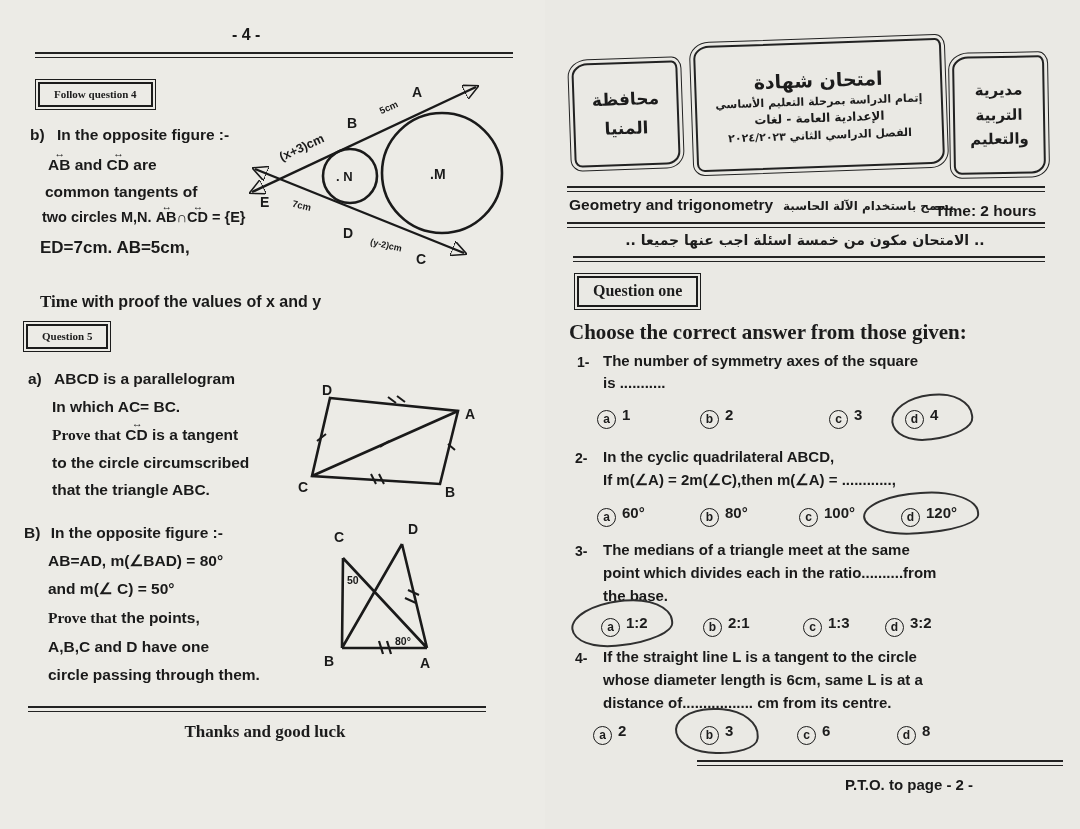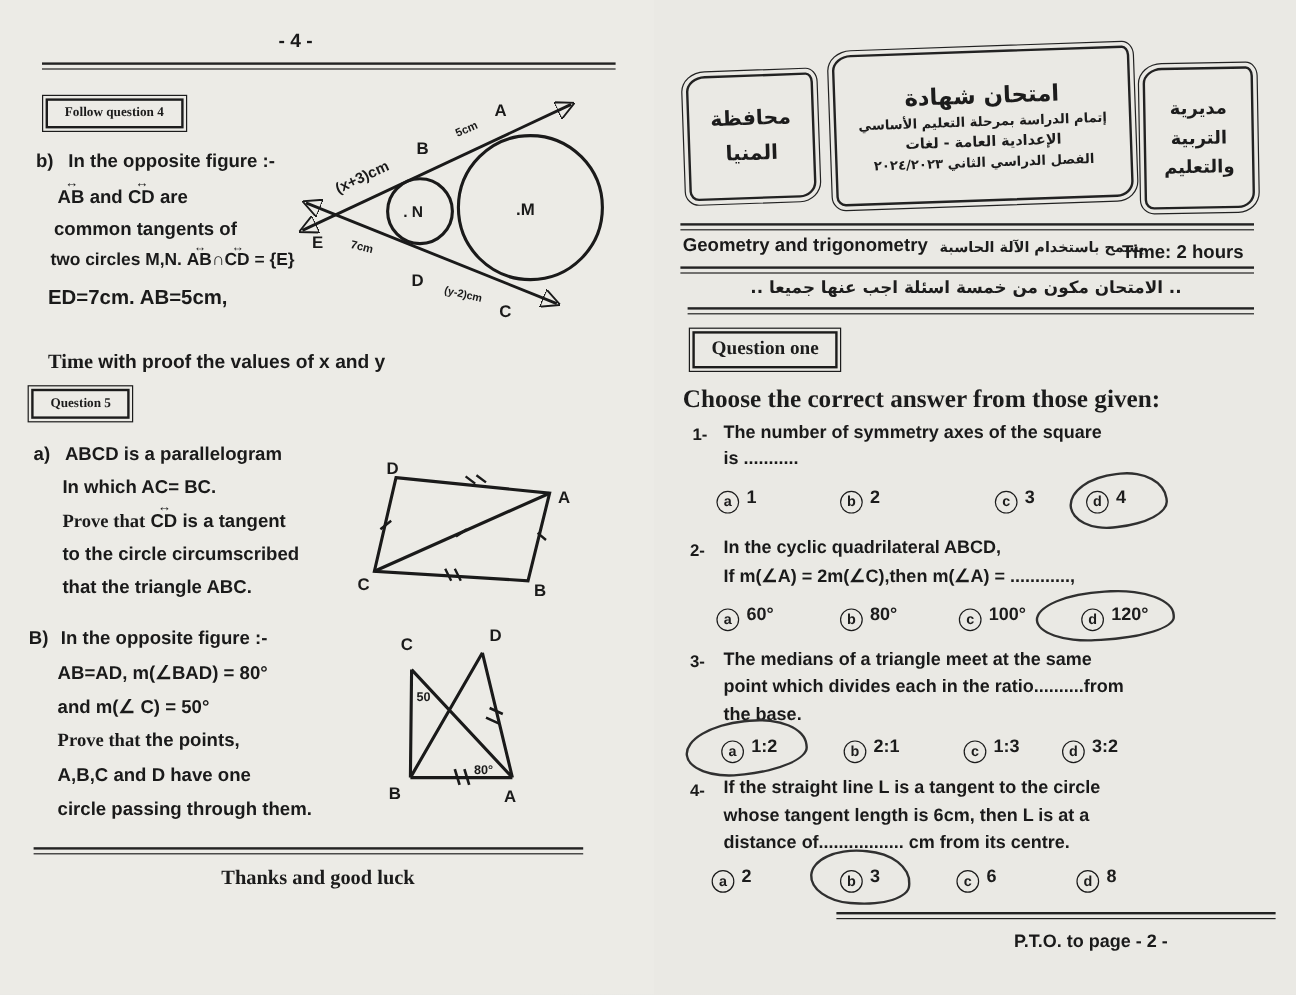--- a/index.html
+++ b/index.html
@@ -198,21 +198,21 @@
     <div class="abs txt" style="left:58px;top:541px;font-size:15px;">The medians of a triangle meet at the same</div>
     <div class="abs txt" style="left:58px;top:587px;font-size:15px;">the base.</div>
     <span class="abs opt" style="left:56px;top:614px;"><span class="optletter">a</span><span>1:2</span></span>
     <span class="abs opt" style="left:158px;top:614px;"><span class="optletter">b</span><span>2:1</span></span>
     <span class="abs opt" style="left:258px;top:614px;"><span class="optletter">c</span><span>1:3</span></span>
     <span class="abs opt" style="left:340px;top:614px;"><span class="optletter">d</span><span>3:2</span></span>
     <div class="abs scribble" style="left:26px;top:600px;width:98px;height:42px;transform:rotate(-6deg);"></div>
 
     <div class="abs txt" style="left:30px;top:650px;font-size:14px;">4-</div>
     <div class="abs txt" style="left:58px;top:648px;font-size:15px;">If the straight line L is a tangent to the circle</div>
-    <div class="abs txt" style="left:58px;top:671px;font-size:15px;">whose tangent length is 6cm, then L is at a</div>
+    <div class="abs txt" style="left:58px;top:671px;font-size:15px;">whose diameter length is 6cm, same L is at a</div>
     <div class="abs txt" style="left:58px;top:694px;font-size:15px;">distance of................. cm from its centre.</div>
     <span class="abs opt" style="left:48px;top:722px;"><span class="optletter">a</span><span>2</span></span>
     <span class="abs opt" style="left:155px;top:722px;"><span class="optletter">b</span><span>3</span></span>
     <span class="abs opt" style="left:252px;top:722px;"><span class="optletter">c</span><span>6</span></span>
     <span class="abs opt" style="left:352px;top:722px;"><span class="optletter">d</span><span>8</span></span>
     <div class="abs scribble" style="left:130px;top:708px;width:80px;height:42px;transform:rotate(4deg);"></div>
 
     <div class="abs dblrule" style="left:152px;top:760px;width:366px;"></div>
     <div class="abs txt" style="left:300px;top:776px;font-size:15px;">P.T.O. to page - 2 -</div>
   </div>

